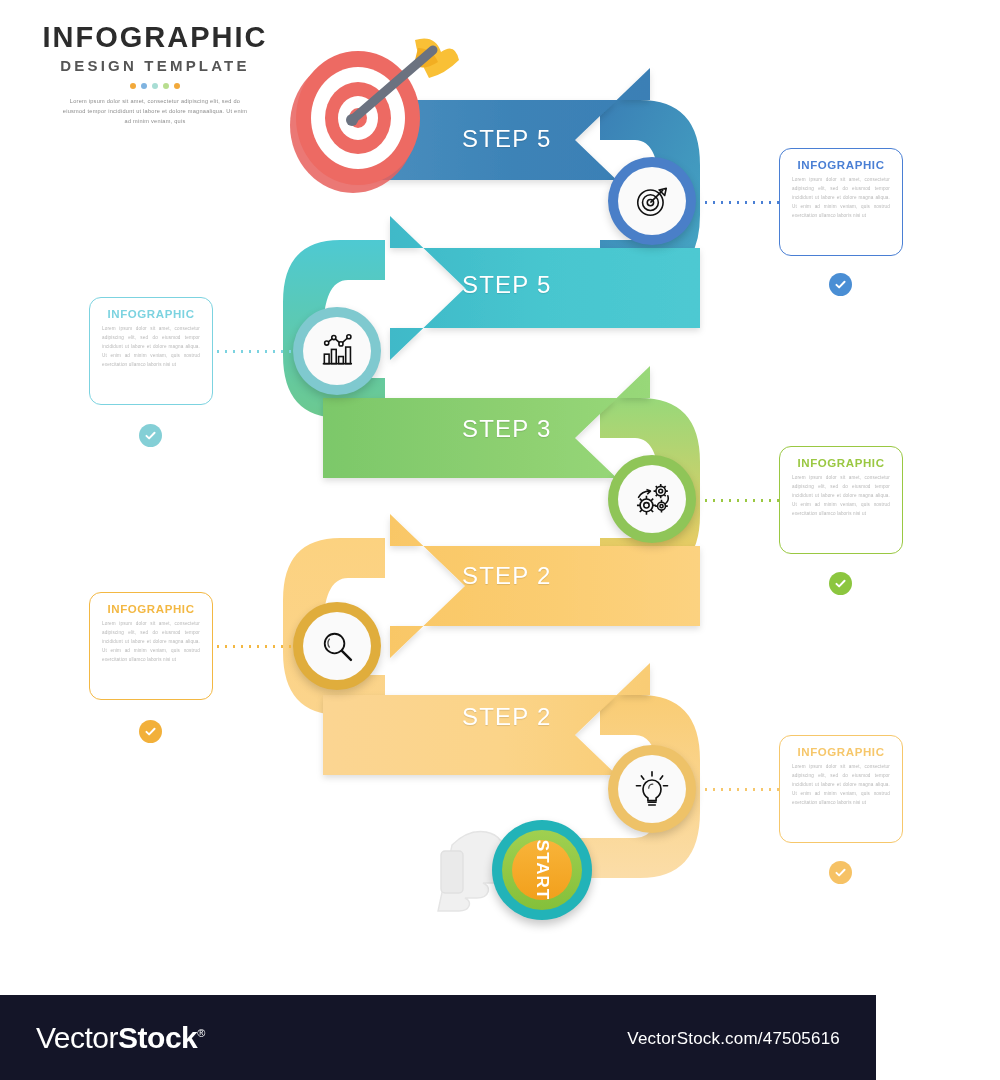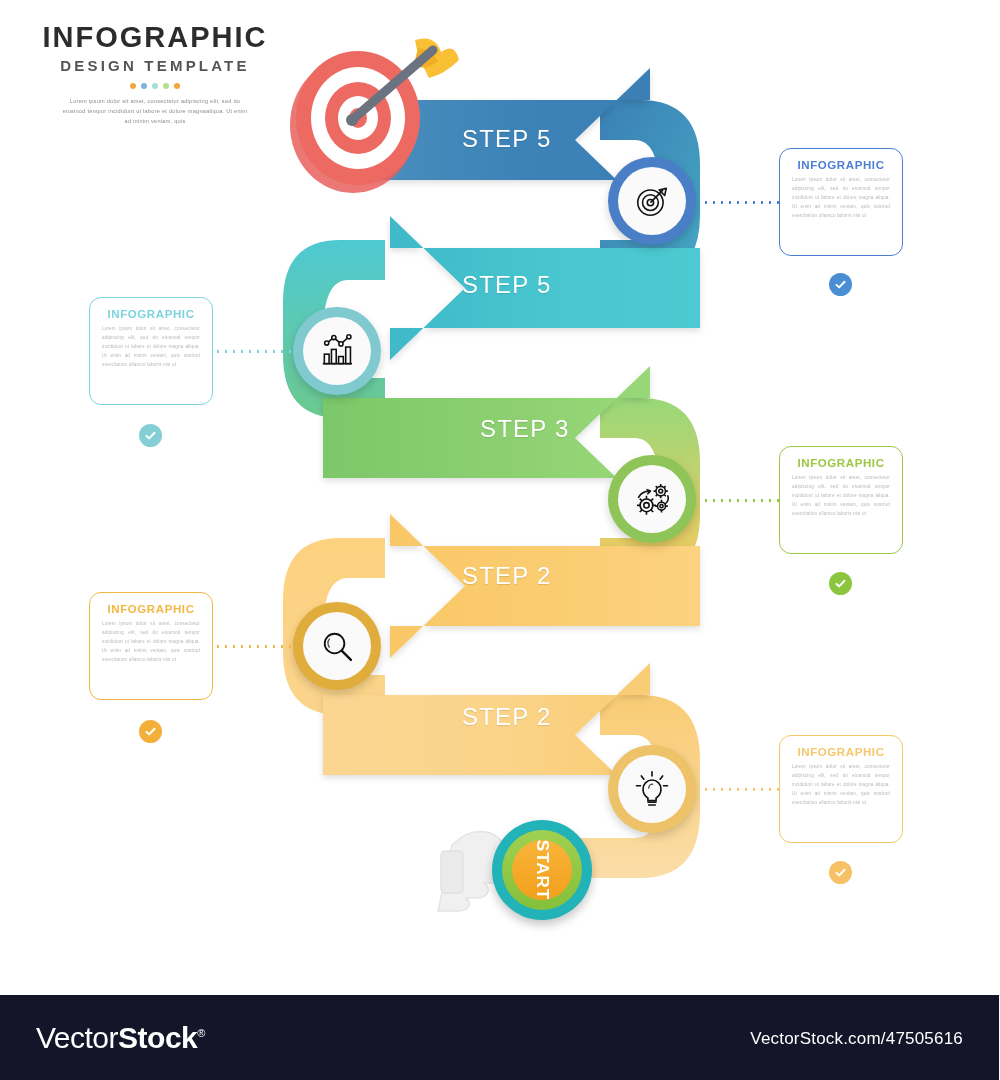--- a/index.html
+++ b/index.html
@@ -77,21 +77,21 @@
      background:#8cc63f;background:linear-gradient(180deg,#a0d050 0%,#84c03a 100%);}
   #start-btn .core{position:absolute;left:20px;top:20px;width:60px;height:60px;border-radius:50%;
      background:#f5a623;background:linear-gradient(180deg,#f8b43a 0%,#f2a01c 100%);
      display:flex;align-items:center;justify-content:center;}
   #start-btn .core span{
      color:#fff;font-size:17px;font-weight:700;letter-spacing:1px;
      transform:rotate(90deg);white-space:nowrap;
   }
 
   
-  #footer{position:absolute;left:0;top:995px;width:999px;height:85px;background:#141528;}
+  #footer{position:absolute;left:0;top:995px;width:876px;height:85px;background:#141528;}
   #footer .vs-logo{
     position:absolute;left:36px;top:26px;font-size:30px;color:#fff;letter-spacing:-.5px;
     font-family:"Liberation Sans",sans-serif;
   }
   #footer .vs-logo b{font-weight:700;}
   #footer .vs-logo sup{font-size:11px;vertical-align:super;}
   #footer .vs-url{
     position:absolute;right:36px;top:34px;font-size:17px;color:#fff;letter-spacing:.2px;
   }
 </style>
@@ -216,21 +216,21 @@
     <g opacity=".92">
       <path d="M452,845 q16,-16 34,-13 q10,2 14,8 l18,8 q10,4 8,12 q-2,7 -12,7
                l-14,0 q8,3 6,10 q-2,6 -11,6 l-12,0 q7,3 5,9 q-2,6 -11,6 l-12,0
                q6,3 4,8 q-2,5 -10,5 l-21,0 Z" fill="#efefef" stroke="#e2e2e2" stroke-width="1.4"></path>
       <rect x="441" y="851" width="22" height="42" rx="4" fill="#e9e9e9" stroke="#dedede" stroke-width="1.4"></rect>
     </g>
   </svg>
 
   <div class="step-label" style="left:462px;top:125px;">STEP 5</div>
   <div class="step-label" style="left:462px;top:271px;">STEP 5</div>
-  <div class="step-label" style="left:462px;top:415px;margin-left:18px;">STEP 3</div>
+  <div class="step-label" style="left:462px;top:415px;">STEP 3</div>
   <div class="step-label" style="left:462px;top:562px;">STEP 2</div>
   <div class="step-label" style="left:462px;top:703px;">STEP 2</div>
 
   <div class="icon-circle" style="left:608px;top:157px;background:#4a7fc8;">
     <div class="inner">
       <svg width="38" height="38" viewBox="0 0 48 48">
         <circle cx="22" cy="26" r="16" fill="none" stroke="#111" stroke-width="2"></circle>
         <circle cx="22" cy="26" r="10" fill="none" stroke="#111" stroke-width="2"></circle>
         <circle cx="22" cy="26" r="4" fill="none" stroke="#111" stroke-width="2"></circle>
         <line x1="22" y1="26" x2="38" y2="10" stroke="#111" stroke-width="2"></line>

